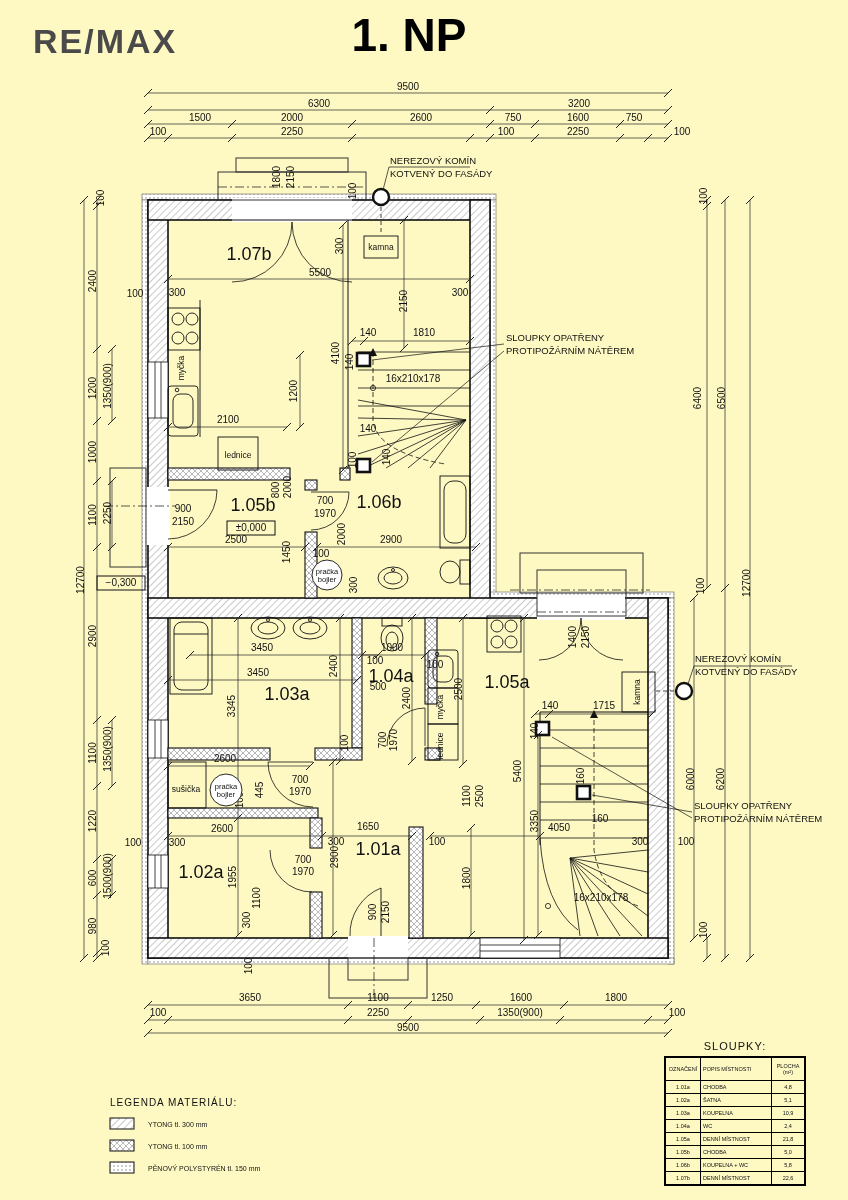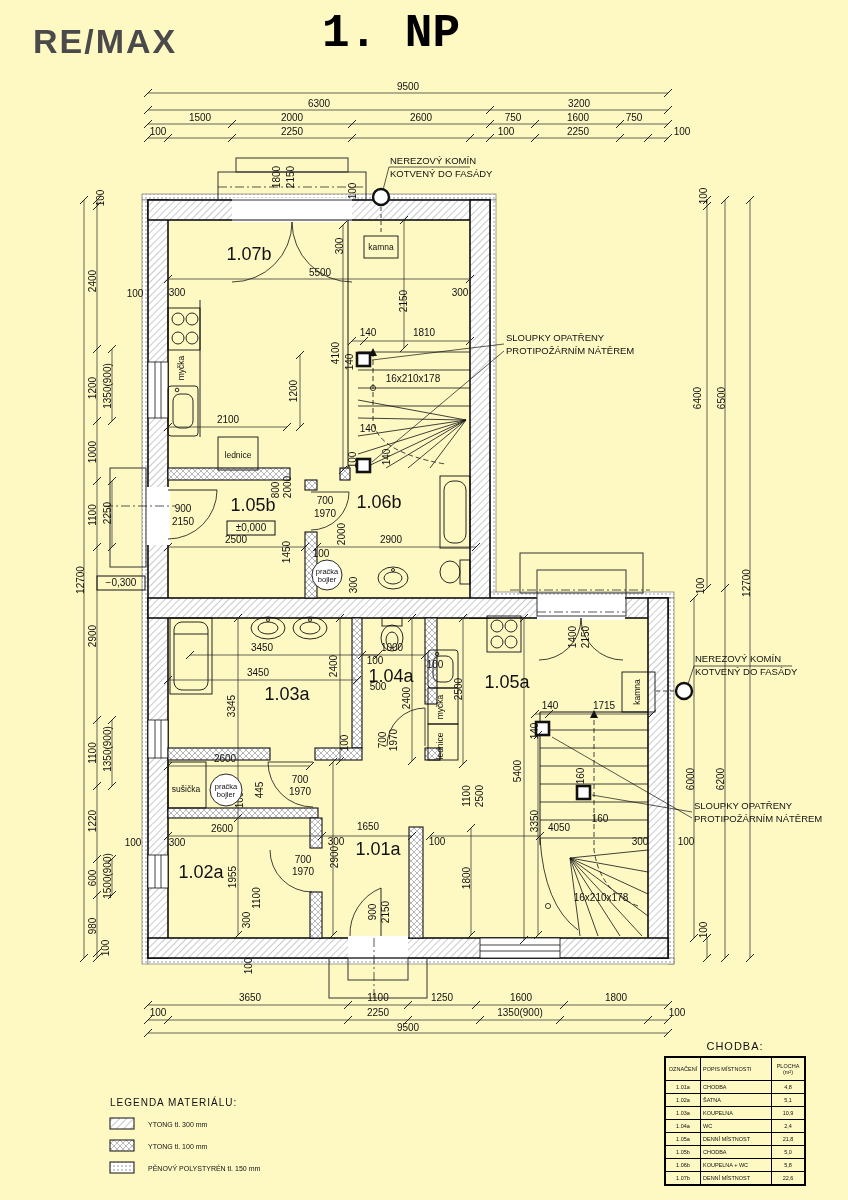--- a/index.html
+++ b/index.html
@@ -1,21 +1,21 @@
 <!DOCTYPE html>
 <html><head>
 <meta charset="utf-8">
 <style>
   html,body{margin:0;padding:0;background:#fff;}
   #page{position:relative;width:848px;height:1200px;background:#fef9c3;overflow:hidden;
         font-family:"Liberation Sans",sans-serif;color:#111;}
   #logo{position:absolute;left:33px;top:22px;font-size:34px;font-weight:800;
         letter-spacing:2px;color:#4a4a4a;}
-  #title{position:absolute;left:296px;top:8px;width:190px;text-align:center;
-         font-size:46px;font-weight:800;color:#000;font-family:Liberation Mono, monospace;}
+  #title{position:absolute;left:314px;top:8px;width:190px;text-align:center;
+         font-size:46px;font-weight:800;color:#000;}
   svg{position:absolute;left:0;top:0;}
   svg text{font-family:"Liberation Sans",sans-serif;fill:#111;}
   .dim{font-size:10px;}
   .room{font-size:18px;}
   .fix{font-size:8.5px;}
   .anno{font-size:9.5px;}
   .lvl{font-size:10px;}
   .tcirc{font-size:7.5px;}
   
   #legend{position:absolute;left:660px;top:1040px;width:150px;}
@@ -689,21 +689,21 @@
       <rect x="110" y="1118" width="24" height="11" fill="url(#hw)" stroke="#111" stroke-width="1"></rect>
       <text x="148" y="1127" font-size="7">YTONG tl. 300 mm</text>
       <rect x="110" y="1140" width="24" height="11" fill="url(#hx)" stroke="#111" stroke-width="1"></rect>
       <text x="148" y="1149" font-size="7">YTONG tl. 100 mm</text>
       <rect x="110" y="1162" width="24" height="11" fill="url(#hd)" stroke="#111" stroke-width="1"></rect>
       <text x="148" y="1171" font-size="7">PĚNOVÝ POLYSTYRÉN tl. 150 mm</text>
     </g>
   </svg>
 
   <div id="legend">
-    <div class="ltitle">CHODBA:</div>
+    <div class="ltitle">SLOUPKY:</div>
     <table>
       <tbody>
           <tr>
         <th class="c-id">OZNAČENÍ</th>
         <th class="c-desc">POPIS MÍSTNOSTI</th>
         <th class="c-area">PLOCHA (m²)</th>
       </tr>
       <tr>
             <td class="c-id">1.01a</td>
             <td class="c-desc">CHODBA</td>

